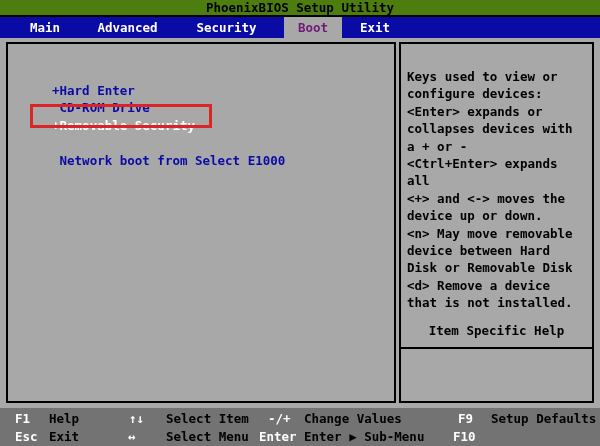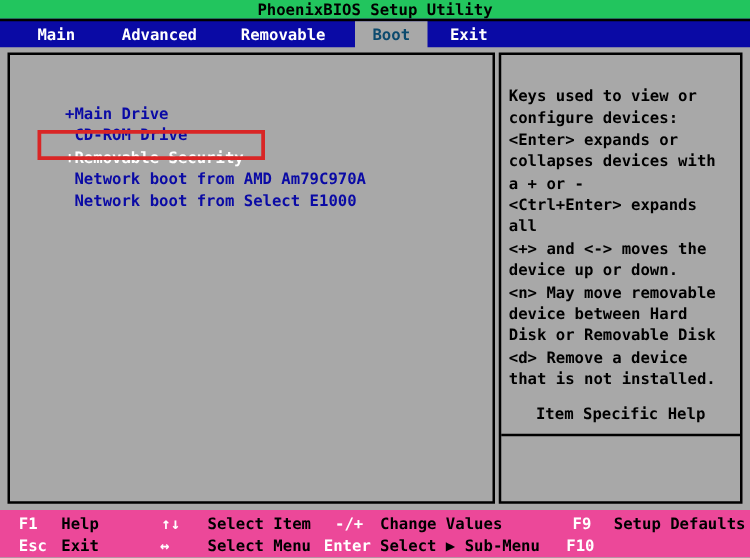--- a/index.html
+++ b/index.html
@@ -10,34 +10,34 @@
     font-family:"DejaVu Sans Mono", monospace;
     font-weight:bold;
     font-size:12.5px;
     -webkit-font-smoothing:none;
   }
   .abs { position:absolute; }
 
   
   #title-bar {
     top:0; left:0; width:600px; height:15px;
-    background:#22c55e; color:#000;
+    background:#4d7c0f; color:#000;
     text-align:center; line-height:16px;
   }
 
   
   #menu-bar {
     top:15px; left:0; width:600px; height:23px;
     background:#0a0aa5; border-top:2px solid #000;
   }
   .tab {
     position:absolute; top:0; height:38px; line-height:21px;
     text-align:center; color:#fff; cursor:default;
   }
-  .tab.selected { background:#a8a8a8; color:#0c4a6e; }
+  .tab.selected { background:#a8a8a8; color:#701a75; }
   #tab-main     { left:15px;  width:60px; }
   #tab-advanced { left:85px;  width:85px; }
   #tab-security { left:184px; width:85px; }
   #tab-boot     { left:284px; width:58px; }
   #tab-exit     { left:344px; width:62px; }
 
   
   #content { top:38px; left:0; width:600px; height:370px; background:#a8a8a8; }
 
   #left-panel {
@@ -68,50 +68,49 @@
     text-align:center; color:#000;
   }
   #help-body {
     padding:24px 0 0 6px;
     color:#000; line-height:17.4px; white-space:pre;
   }
 
   
   #key-bar {
     top:408px; left:0; width:600px; height:38px;
-    background:#ec4899;
+    background:#737373;
   }
   .kb { position:absolute; line-height:17px; white-space:pre; }
   .kb.key { color:#fff; }
   .kb.lbl { color:#000; }
   .r1 { top:2px; }
   .r2 { top:20px; }
 </style>
 </head>
 <body>
 
 <div class="abs" id="title-bar">
   <span>PhoenixBIOS Setup Utility</span>
 </div>
 
 <div class="abs" id="menu-bar">
   <div class="tab" id="tab-main">Main</div>
   <div class="tab" id="tab-advanced">Advanced</div>
-  <div class="tab" id="tab-security">Removable</div>
+  <div class="tab" id="tab-security">Security</div>
   <div class="tab selected" id="tab-boot">Boot</div>
   <div class="tab" id="tab-exit">Exit</div>
 </div>
 
 <div class="abs" id="content">
 
   <div id="left-panel">
-    <div class="boot-item" id="boot-item-0">+Main Drive</div>
+    <div class="boot-item" id="boot-item-0">+Hard Enter</div>
     <div class="boot-item" id="boot-item-1"> CD-ROM Drive</div>
     <div class="boot-item" id="boot-item-2">+Removable Security</div>
-    <div class="boot-item" id="boot-item-3"> Network boot from AMD Am79C970A</div>
     <div class="boot-item" id="boot-item-4"> Network boot from Select E1000</div>
   </div>
 
   <div id="highlight-box"></div>
 
   <div id="right-panel">
     <div id="help-body">Keys used to view or
 configure devices:
 &lt;Enter&gt; expands or
 collapses devices with
@@ -138,15 +137,15 @@
   <span class="kb key r1" style="left:268px">-/+</span>
   <span class="kb lbl r1" style="left:304px">Change Values</span>
   <span class="kb key r1" style="left:458px">F9</span>
   <span class="kb lbl r1" style="left:491px">Setup Defaults</span>
 
   <span class="kb key r2" style="left:15px">Esc</span>
   <span class="kb lbl r2" style="left:49px">Exit</span>
   <span class="kb key r2" style="left:128px">↔</span>
   <span class="kb lbl r2" style="left:166px">Select Menu</span>
   <span class="kb key r2" style="left:259px">Enter</span>
-  <span class="kb lbl r2" style="left:304px">Select ▶ Sub-Menu</span>
+  <span class="kb lbl r2" style="left:304px">Enter ▶ Sub-Menu</span>
   <span class="kb key r2" style="left:453px">F10</span>
 </div>
 
 </body></html>

